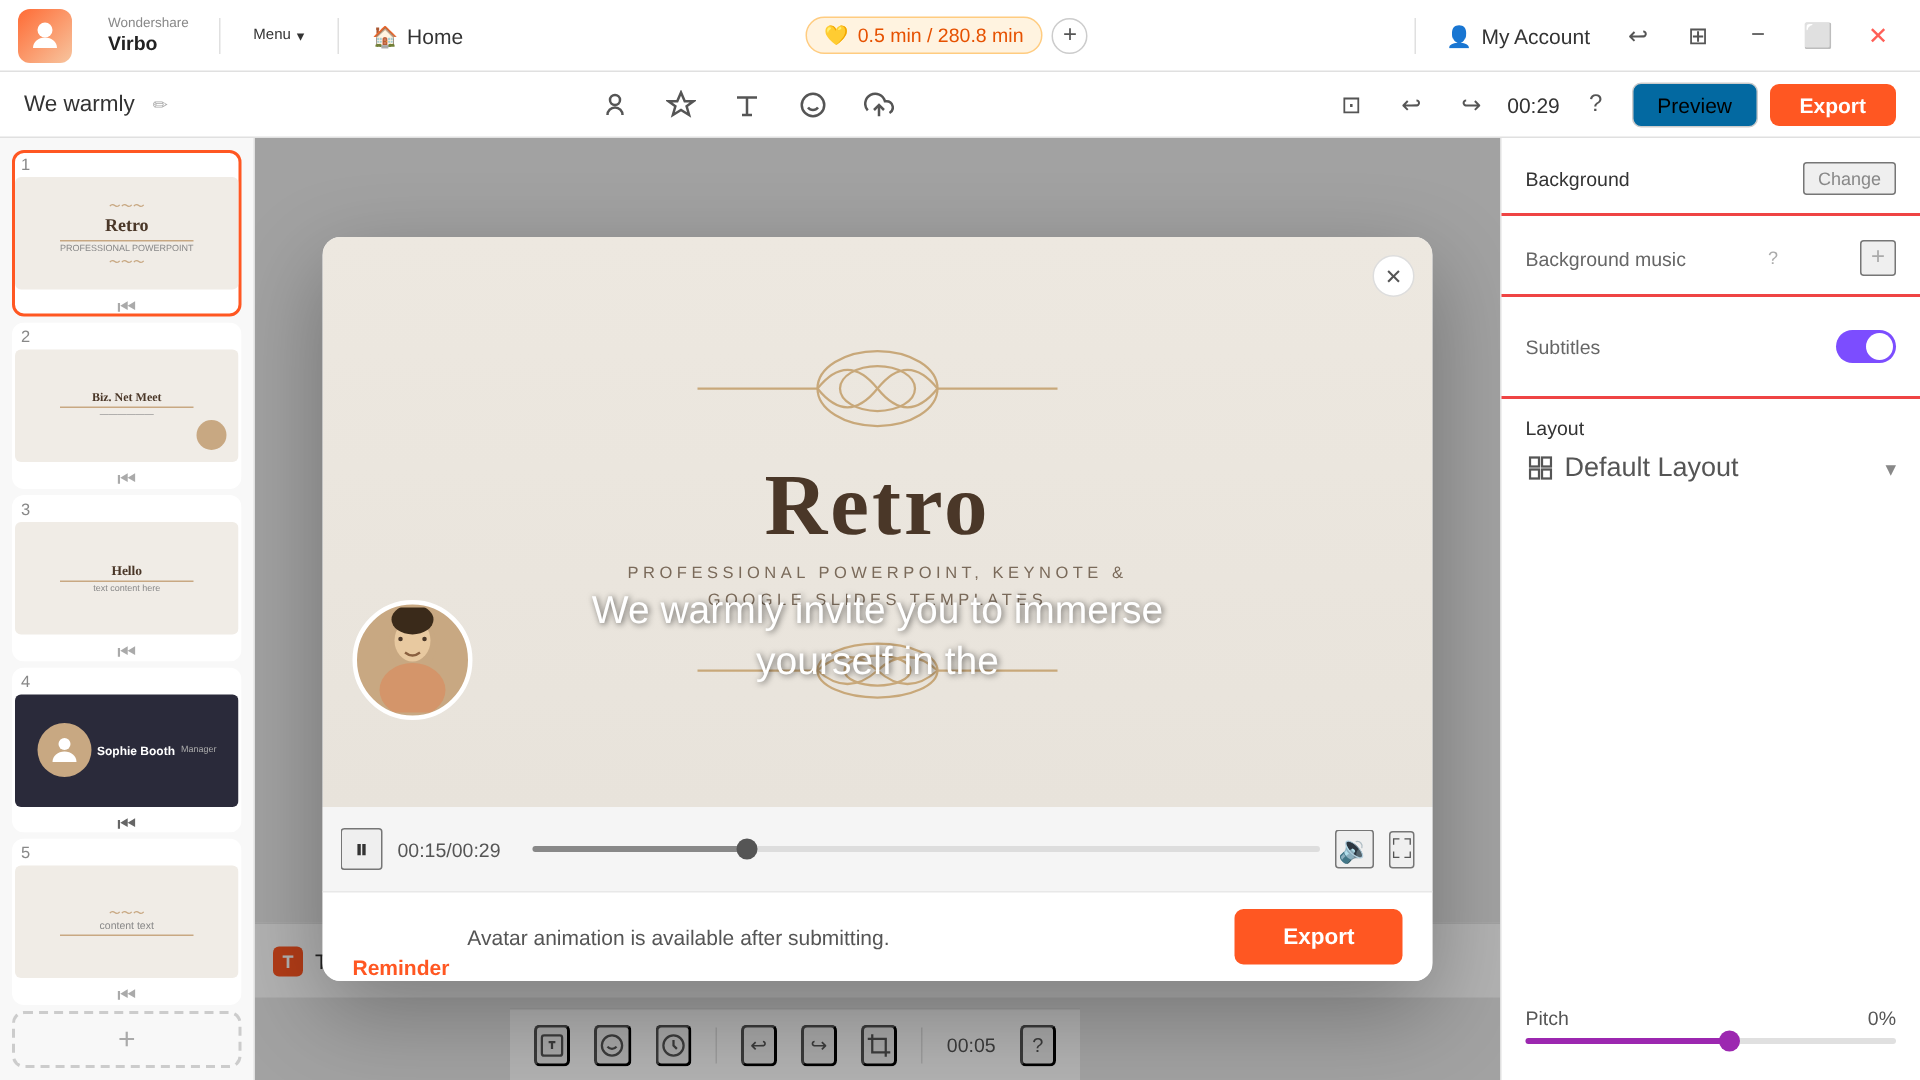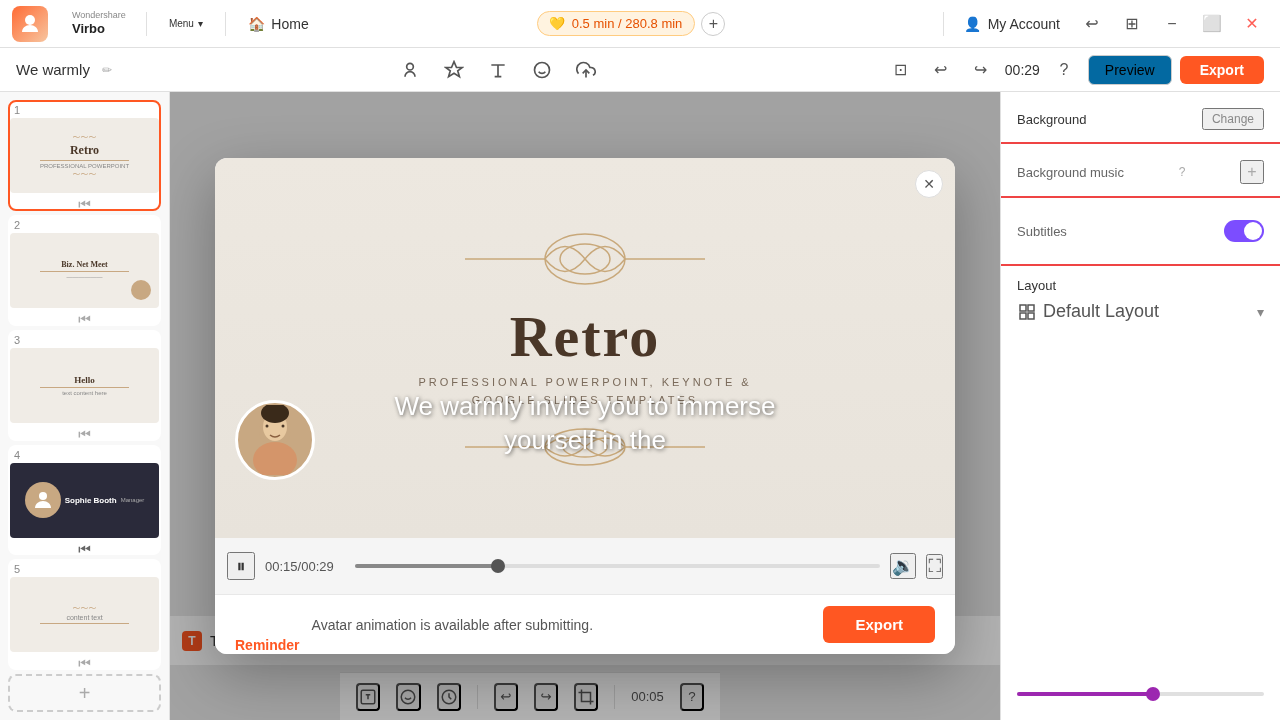--- a/index.html
+++ b/index.html
@@ -485,20 +485,24 @@
           <span style="font-size:18px;color:#555;">Default Layout</span>
         </div>
         <button style="background:none;border:none;cursor:pointer;font-size:14px;color:#888;">▾</button>
       </div>
     </div>
 
     <div style="flex:1;"></div>
 
     <div class="bottom-section">
       <div class="slider-row">
+        <div class="slider-label">
+          <span>Pitch</span>
+          <span>0%</span>
+        </div>
         <div class="slider-track">
           <div class="slider-fill-pitch"></div>
           <div class="slider-thumb" style="left:calc(55% - 7px);"></div>
         </div>
       </div>
     </div>
   </div>
 
 </div>
 

